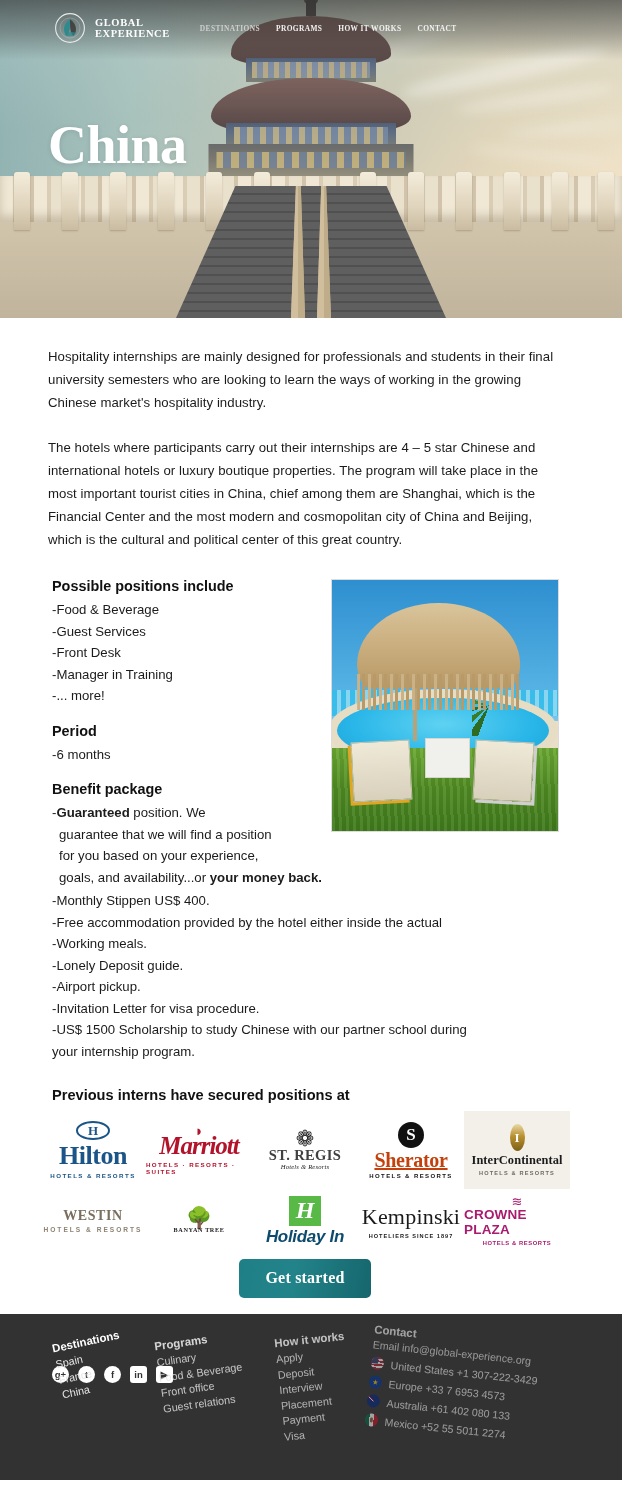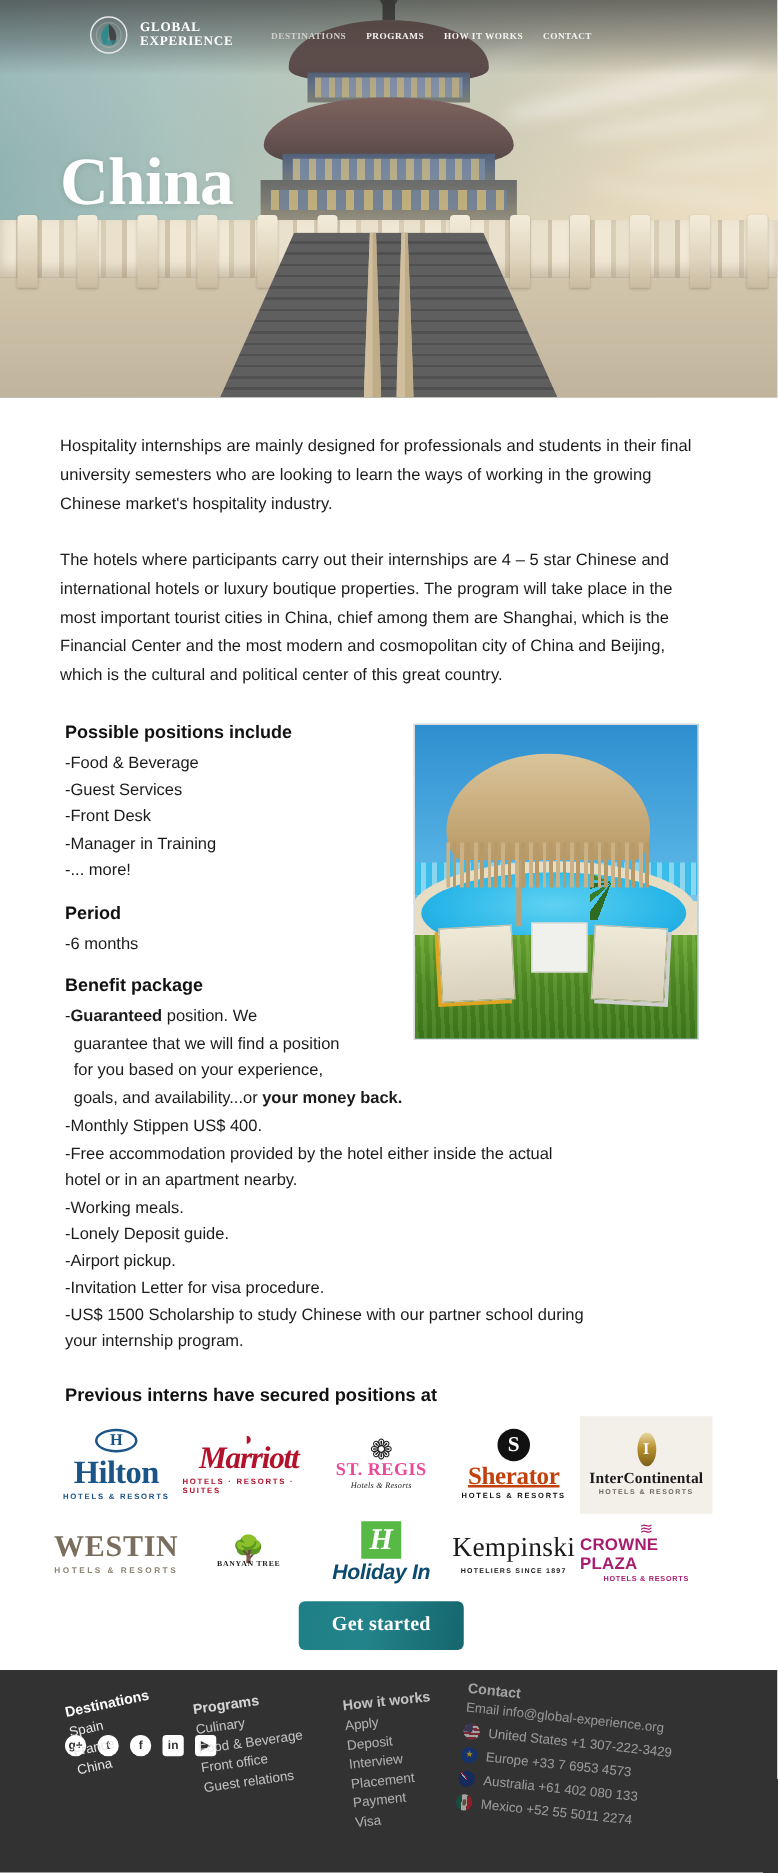--- a/index.html
+++ b/index.html
@@ -106,21 +106,21 @@
   .rampR { left:50%; margin-left:6px;  clip-path:polygon(30% 0,65% 0,100% 100%,0 100%); width:14px;}
   .hero-veil { position:absolute; inset:0; background:rgba(250,245,235,.12); }
   .hero-dark-top {
     position:absolute; left:0; right:0; top:0; height:60px;
     background:linear-gradient(180deg, rgba(40,40,40,.62) 0%, rgba(40,40,40,.32) 55%, rgba(40,40,40,0) 100%);
   }
 
   
   .nav {
     position:absolute; left:0; right:0; top:0; height:56px;
-    display:flex; align-items:center; padding-left:71px; z-index:7;
+    display:flex; align-items:center; padding-left:54px; z-index:7;
   }
   .brand { display:flex; align-items:center; gap:9px; }
   .brand-mark { width:32px; height:32px; flex:0 0 32px; }
   .brand-name {
     color:#fff; font-family:"Liberation Serif", serif; font-weight:700;
     font-size:10.5px; line-height:11.5px; letter-spacing:.6px;
   }
   .nav-links { display:flex; align-items:center; gap:16px; margin-left:30px; }
   .nav-link {
     color:#f2f2f2; font-family:"Liberation Serif", serif; font-weight:700;
@@ -219,40 +219,40 @@
     display:flex; align-items:center; justify-content:center; color:#1b5486;
     font-family:"Liberation Serif",serif; font-weight:700; font-size:13px; margin-bottom:3px;}
   .hilton-txt { color:#1b5486; font-size:26px; letter-spacing:-.5px; }
   .hilton-sub { color:#1b5486; }
 
   .marriott-mark { color:#b3122b; font-size:15px; line-height:10px; margin-bottom:-3px; }
   .marriott-txt { color:#b3122b; font-size:25px; letter-spacing:-1px; font-style:italic; font-weight:700;}
   .marriott-sub { color:#b3122b; }
 
   .stregis-mark { font-size:22px; color:#1c1c1c; line-height:18px; }
-  .stregis-txt { color:#ec4899; font-size:14.5px; letter-spacing:.4px; }
+  .stregis-txt { color:#404040; font-size:14.5px; letter-spacing:.4px; }
   .stregis-sub { font-family:"Liberation Serif",serif; font-style:italic; font-weight:400;
      font-size:6.6px; letter-spacing:.2px; color:#1c1c1c; margin-top:1px; }
 
   .sheraton-mark { width:26px; height:26px; border-radius:50%; background:#111; color:#fff;
      display:flex; align-items:center; justify-content:center;
      font-family:"Liberation Serif",serif; font-weight:700; font-size:17px; margin-bottom:2px;}
   .sheraton-txt { color:#c2410c; font-size:20px; letter-spacing:-.3px;text-decoration:underline; }
   .sheraton-sub { color:#111; font-size:6px; }
 
   .ic-cell { background:#f3f0ea; width:100%; height:100%; display:flex;
     flex-direction:column; align-items:center; justify-content:center; }
   .ic-mark { width:15px; height:27px; border-radius:50%;
      background:linear-gradient(180deg,#e9d9a8 0%,#b9912f 45%,#7d5f18 100%);
      color:#fff; display:flex; align-items:center; justify-content:center;
      font-family:"Liberation Serif",serif; font-size:13px; font-weight:700; margin-bottom:3px;}
   .ic-txt { color:#1b1b1b; font-size:12.4px; letter-spacing:.1px; }
   .ic-sub { color:#6e6a62; font-size:5.6px; letter-spacing:1.2px; }
 
-  .westin-txt { color:#7a6f5e; font-size:24px; letter-spacing:.6px; }
+  .westin-txt { color:#7a6f5e; font-size:14px; letter-spacing:.6px; }
   .westin-sub { color:#8d8373; font-size:6.6px; letter-spacing:2px; }
 
   .banyan-mark { font-size:21px; color:#1f7a3d; line-height:17px; }
   .banyan-sub { color:#1c1c1c; font-size:6.2px; letter-spacing:.6px; font-weight:700;
      font-family:"Liberation Serif",serif;}
 
   .hi-mark { width:32px; height:30px; background:#58b947; color:#fff;
      display:flex; align-items:center; justify-content:center;
      font-family:"Liberation Serif",serif; font-style:italic; font-weight:700; font-size:24px;
      margin-bottom:1px; }
@@ -420,21 +420,20 @@
         <h3 class="sec mt">Benefit package</h3>
         <div class="li"><span>-</span><b>Guaranteed</b><span> position. We</span></div>
         <div class="li ind">guarantee that we will find a position</div>
         <div class="li ind">for you based on your experience,</div>
         <div class="li ind"><span>goals, and availability...or </span><b>your money back.</b></div>
       </div>
 
       <div class="benefits-wide">
         <div class="li">-Monthly Stippen US$ 400.</div>
         <div class="li">-Free accommodation provided by the hotel either inside the actual</div>
-        <div class="li"> hotel or in an apartment nearby.</div>
         <div class="li">-Working meals.</div>
         <div class="li">-Lonely Deposit guide.</div>
         <div class="li">-Airport pickup.</div>
         <div class="li">-Invitation Letter for visa procedure.</div>
         <div class="li">-US$ 1500 Scholarship to study Chinese with our partner school during</div>
         <div class="li"> your internship program.</div>
       </div>
     </div>
 
     <h3 class="logos-head">Previous interns have secured positions at</h3>

